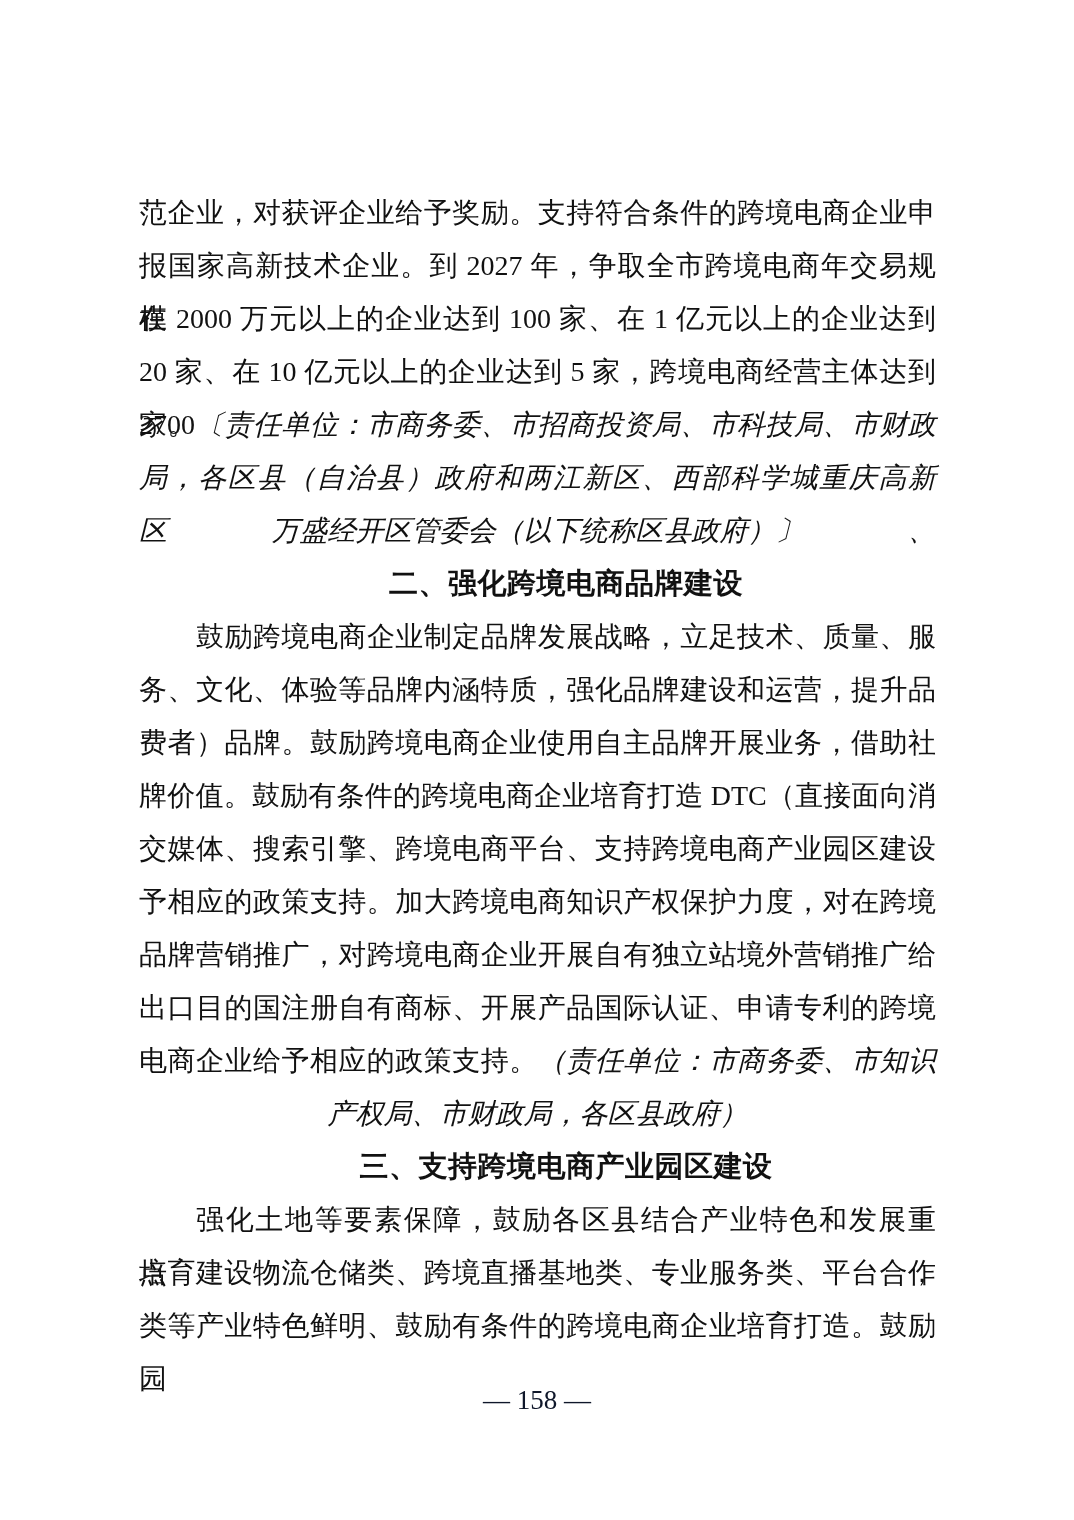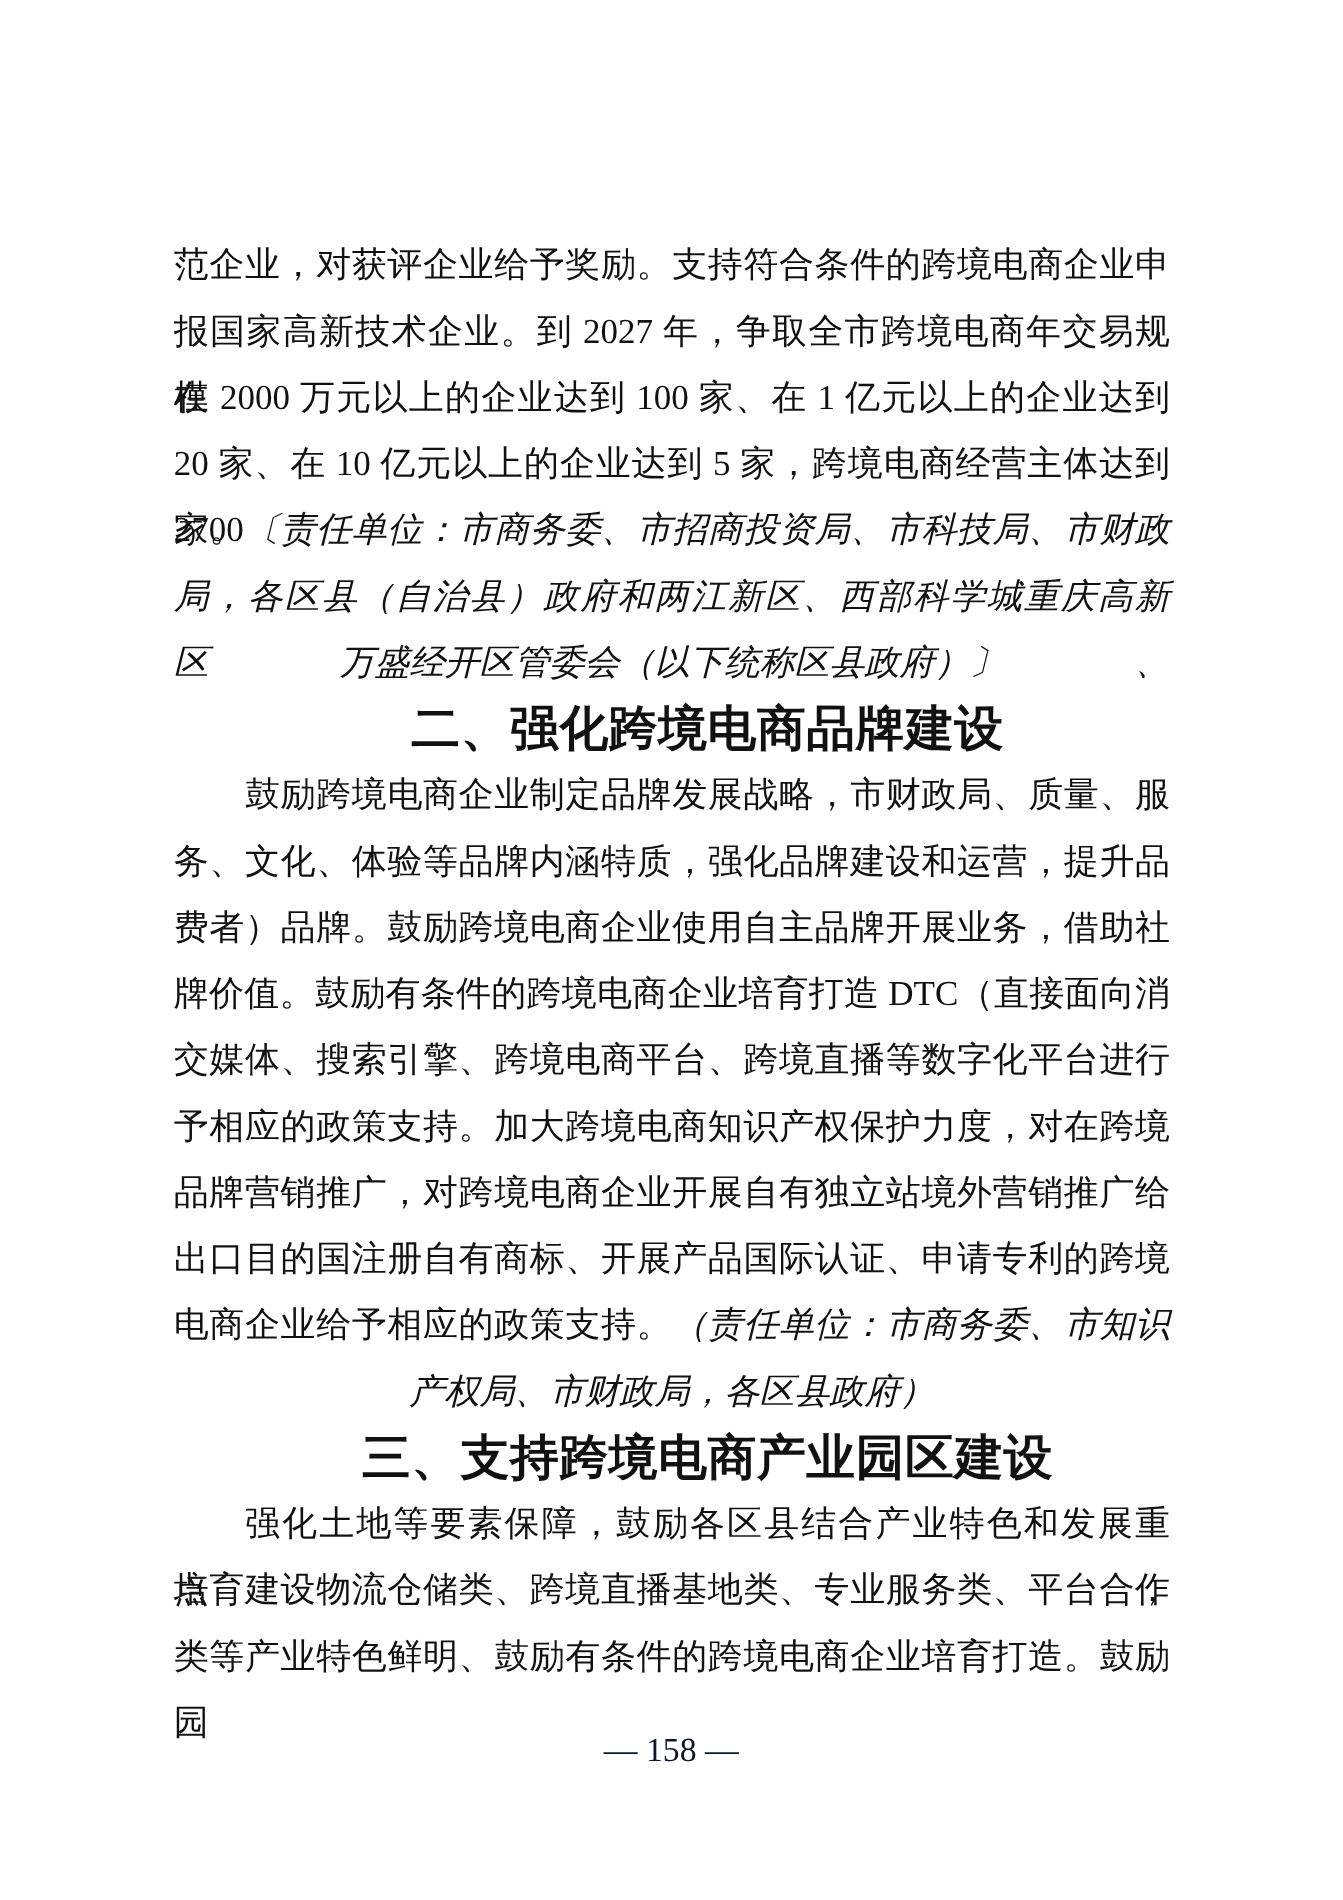--- a/index.html
+++ b/index.html
@@ -28,21 +28,21 @@
     text-justify: inter-character;
   }
   .line.just {
     text-align: justify;
     text-align-last: justify;
   }
   .line.indent { text-indent: 57px; }
   .line.heading {
     font-family: Liberation Serif, serif;
     font-weight: 700;
-    font-size: 39px;
+    font-size: 29px;
     letter-spacing: 0.5px;
   }
   .seg-song { font-style: normal; }
   .seg-kai  { font-style: italic; margin-top: 33px; }
   .seg-hei  { font-style: normal; }
   .footer {
     position: absolute;
     left: 0;
     top: 1376px;
     width: 100%;
@@ -59,25 +59,25 @@
 <div class="page">
   <div class="doc-body">
       <div class="line just"><span class="seg-song">范企业，对获评企业给予奖励。支持符合条件的跨境电商企业申</span></div>
       <div class="line just"><span class="seg-song">报国家高新技术企业。到 2027 年，争取全市跨境电商年交易规模</span></div>
       <div class="line just"><span class="seg-song">在 2000 万元以上的企业达到 100 家、在 1 亿元以上的企业达到</span></div>
       <div class="line just"><span class="seg-song">20 家、在 10 亿元以上的企业达到 5 家，跨境电商经营主体达到 2700</span></div>
       <div class="line just"><span class="seg-song">家。</span><span class="seg-kai">〔责任单位：市商务委、市招商投资局、市科技局、市财政</span></div>
       <div class="line just"><span class="seg-kai">局，各区县（自治县）政府和两江新区、西部科学城重庆高新区、</span></div>
       <div class="line"><span class="seg-kai">万盛经开区管委会（以下统称区县政府）〕</span></div>
       <div class="line heading indent"><span class="seg-hei">二、强化跨境电商品牌建设</span></div>
-      <div class="line just indent"><span class="seg-song">鼓励跨境电商企业制定品牌发展战略，市财政局、质量、服</span></div>
+      <div class="line just indent"><span class="seg-song">鼓励跨境电商企业制定品牌发展战略，立足技术、质量、服</span></div>
       <div class="line just"><span class="seg-song">务、文化、体验等品牌内涵特质，强化品牌建设和运营，提升品</span></div>
       <div class="line just"><span class="seg-song">费者）品牌。鼓励跨境电商企业使用自主品牌开展业务，借助社</span></div>
       <div class="line just"><span class="seg-song">牌价值。鼓励有条件的跨境电商企业培育打造 DTC（直接面向消</span></div>
-      <div class="line just"><span class="seg-song">交媒体、搜索引擎、跨境电商平台、跨境直播等数字化平台进行</span></div>
+      <div class="line just"><span class="seg-song">交媒体、搜索引擎、跨境电商平台、支持跨境电商产业园区建设</span></div>
       <div class="line just"><span class="seg-song">予相应的政策支持。加大跨境电商知识产权保护力度，对在跨境</span></div>
       <div class="line just"><span class="seg-song">品牌营销推广，对跨境电商企业开展自有独立站境外营销推广给</span></div>
       <div class="line just"><span class="seg-song">出口目的国注册自有商标、开展产品国际认证、申请专利的跨境</span></div>
       <div class="line just"><span class="seg-song">电商企业给予相应的政策支持。</span><span class="seg-kai">（责任单位：市商务委、市知识</span></div>
       <div class="line"><span class="seg-kai">产权局、市财政局，各区县政府）</span></div>
       <div class="line heading indent"><span class="seg-hei">三、支持跨境电商产业园区建设</span></div>
       <div class="line just indent"><span class="seg-song">强化土地等要素保障，鼓励各区县结合产业特色和发展重点，</span></div>
       <div class="line just"><span class="seg-song">培育建设物流仓储类、跨境直播基地类、专业服务类、平台合作</span></div>
       <div class="line just"><span class="seg-song">类等产业特色鲜明、鼓励有条件的跨境电商企业培育打造。鼓励园</span></div>
     </div>

